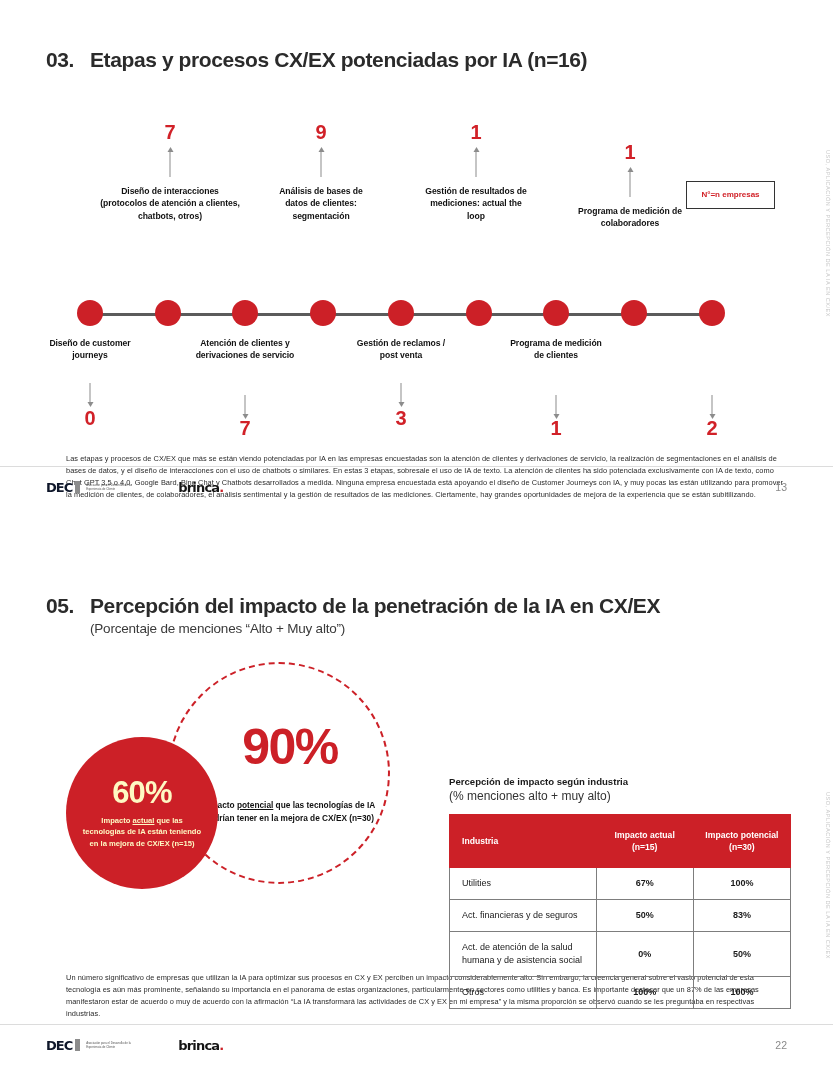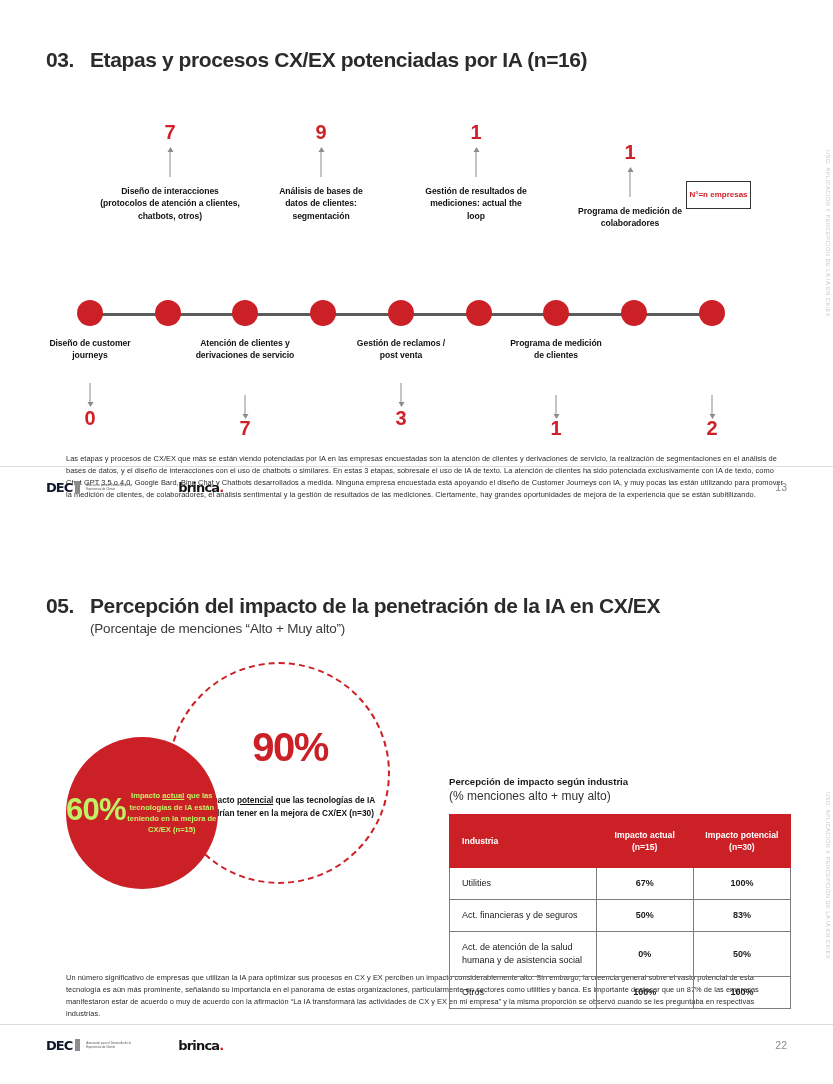--- a/index.html
+++ b/index.html
@@ -116,21 +116,21 @@
     border-right: 3px solid transparent;
   }
   .tl-arrow.up::after  { top: -4px; border-bottom: 5px solid #8c8c8c; }
   .tl-arrow.down::after{ bottom: -4px; border-top: 5px solid #8c8c8c; }
 
   .legend-box {
     position: absolute;
     left: 686px;
     top: 96px;
     width: 63px;
-    padding: 7px 0;
+    padding: 7px 12px;
     border: 1px solid #333;
     text-align: center;
     font-size: 8px;
     font-weight: bold;
     color: #d12128;
     line-height: 1.45;
     background: #fff;
   }
 
   
@@ -209,22 +209,23 @@
     height: 270px;
     margin-left: 46px;
     margin-top: 16px;
   }
   .circle-solid {
     position: absolute;
     left: 20px; top: 85px;
     width: 152px; height: 152px;
     border-radius: 50%;
     background: #cc2027;
-    color: #bef264;
+    color: #fef9c3;
     display: flex;
+    flex-direction: column;
     align-items: center;
     justify-content: center;
     text-align: center;
     z-index: 2;
   }
   .circle-solid .big {
     font-size: 31px;
     font-weight: bold;
     letter-spacing: -0.8px;
     line-height: 1;
@@ -244,21 +245,21 @@
     border: 2.5px dashed #cc2027;
     display: flex;
     flex-direction: column;
     align-items: center;
     justify-content: center;
     text-align: center;
     z-index: 1;
     box-sizing: border-box;
   }
   .circle-dashed .big {
-    font-size: 40px;
+    font-size: 50px;
     font-weight: bold;
     color: #cc2027;
     letter-spacing: -1.5px;
     line-height: 1;
     margin-bottom: 27px;
     margin-left: 22px;
   }
   .circle-dashed .cap {
     font-size: 8.3px;
     font-weight: bold;

